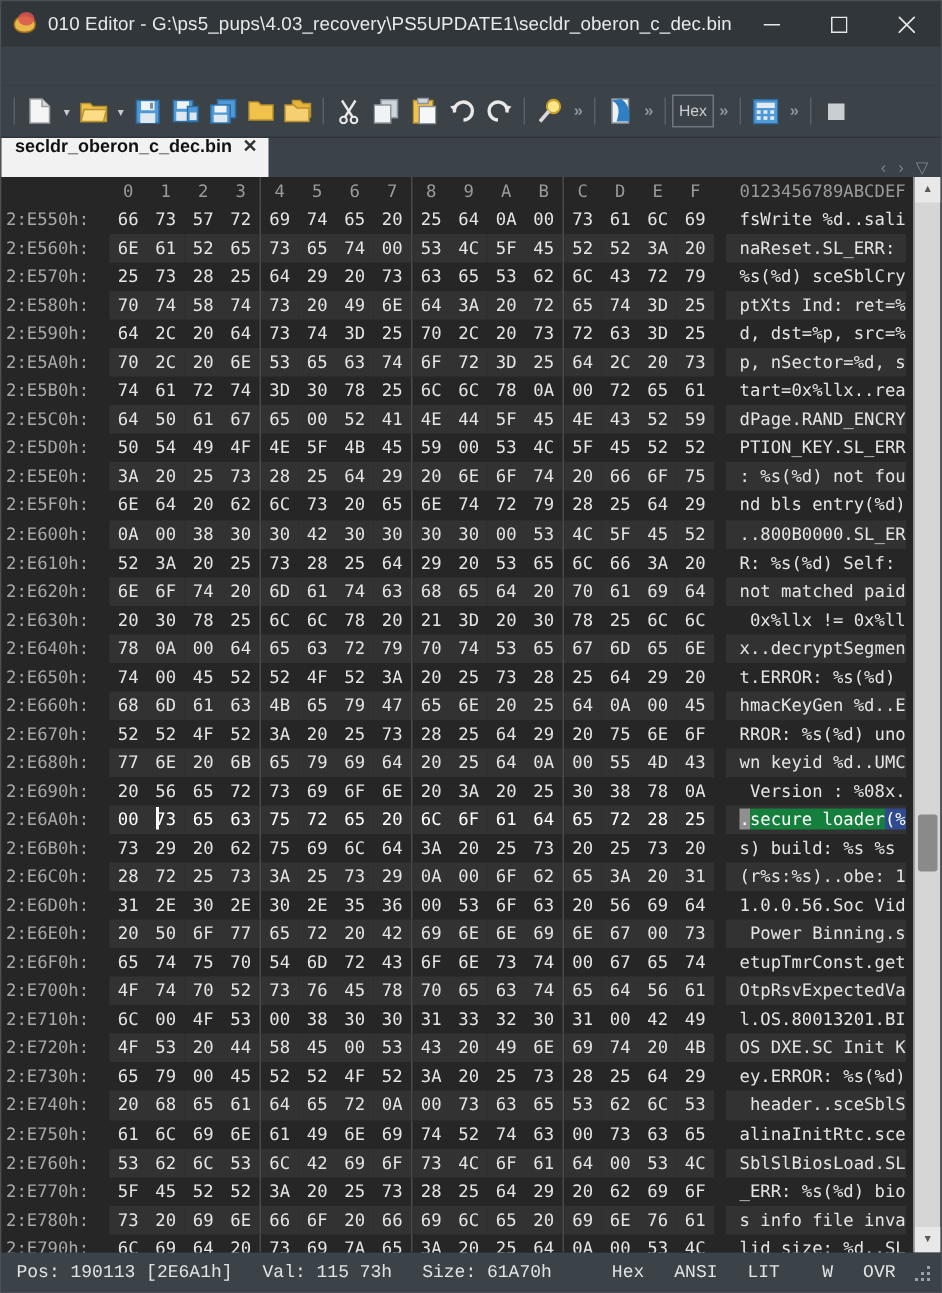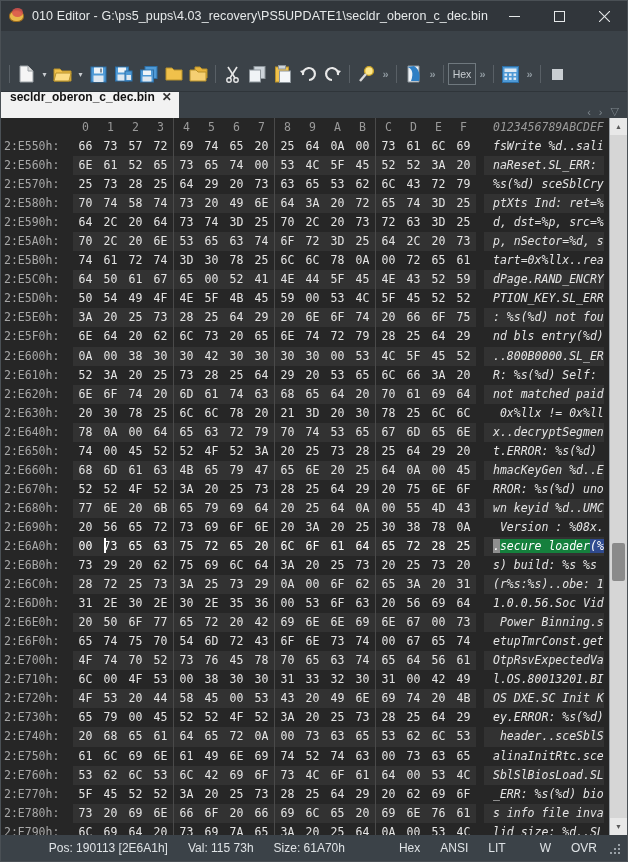--- a/index.html
+++ b/index.html
@@ -223,21 +223,20 @@
     text-align: center;
     color: #e4e4e4;
   }
   .hdr .hex-cell { color: #9a9a9a; }
   .asc {
     flex: 0 0 auto;
     padding-left: 9px;
     color: #e4e4e4;
     white-space: pre;
     margin-left: 8px;
-    font-style: italic;
   }
   .hdr .asc { color: #9a9a9a; }
 
   
   .sel-a { background: #6b4fd8; color: #ffffff; }   
   .sel-b { background: #2f4a8f; color: #ffffff; }   
   .cursor-bar {
     display:inline-block;
     width: 2px; height: 15px;
     background: #ffffff;
@@ -275,21 +274,21 @@
     flex: 0 0 26px;
     background: #3b4248;
     display: flex;
     align-items: center;
     color: #dfe3e6;
     font-size: 12px;
     user-select: none;
     padding-right: 4px;
   }
   .sb-spacer { flex: 1 1 auto; }
-  .sb-item { padding: 0 10px; white-space: nowrap; }
+  .sb-item { padding: 0 10px; white-space: nowrap; font-family: Liberation Mono, monospace; }
   .grip {
     width: 14px; height: 14px;
     margin-left: 2px;
     position: relative;
     flex: 0 0 14px;
   }
   .grip i {
     position:absolute; width:2px;height:2px;background:#9aa2a8;
   }
 </style>

